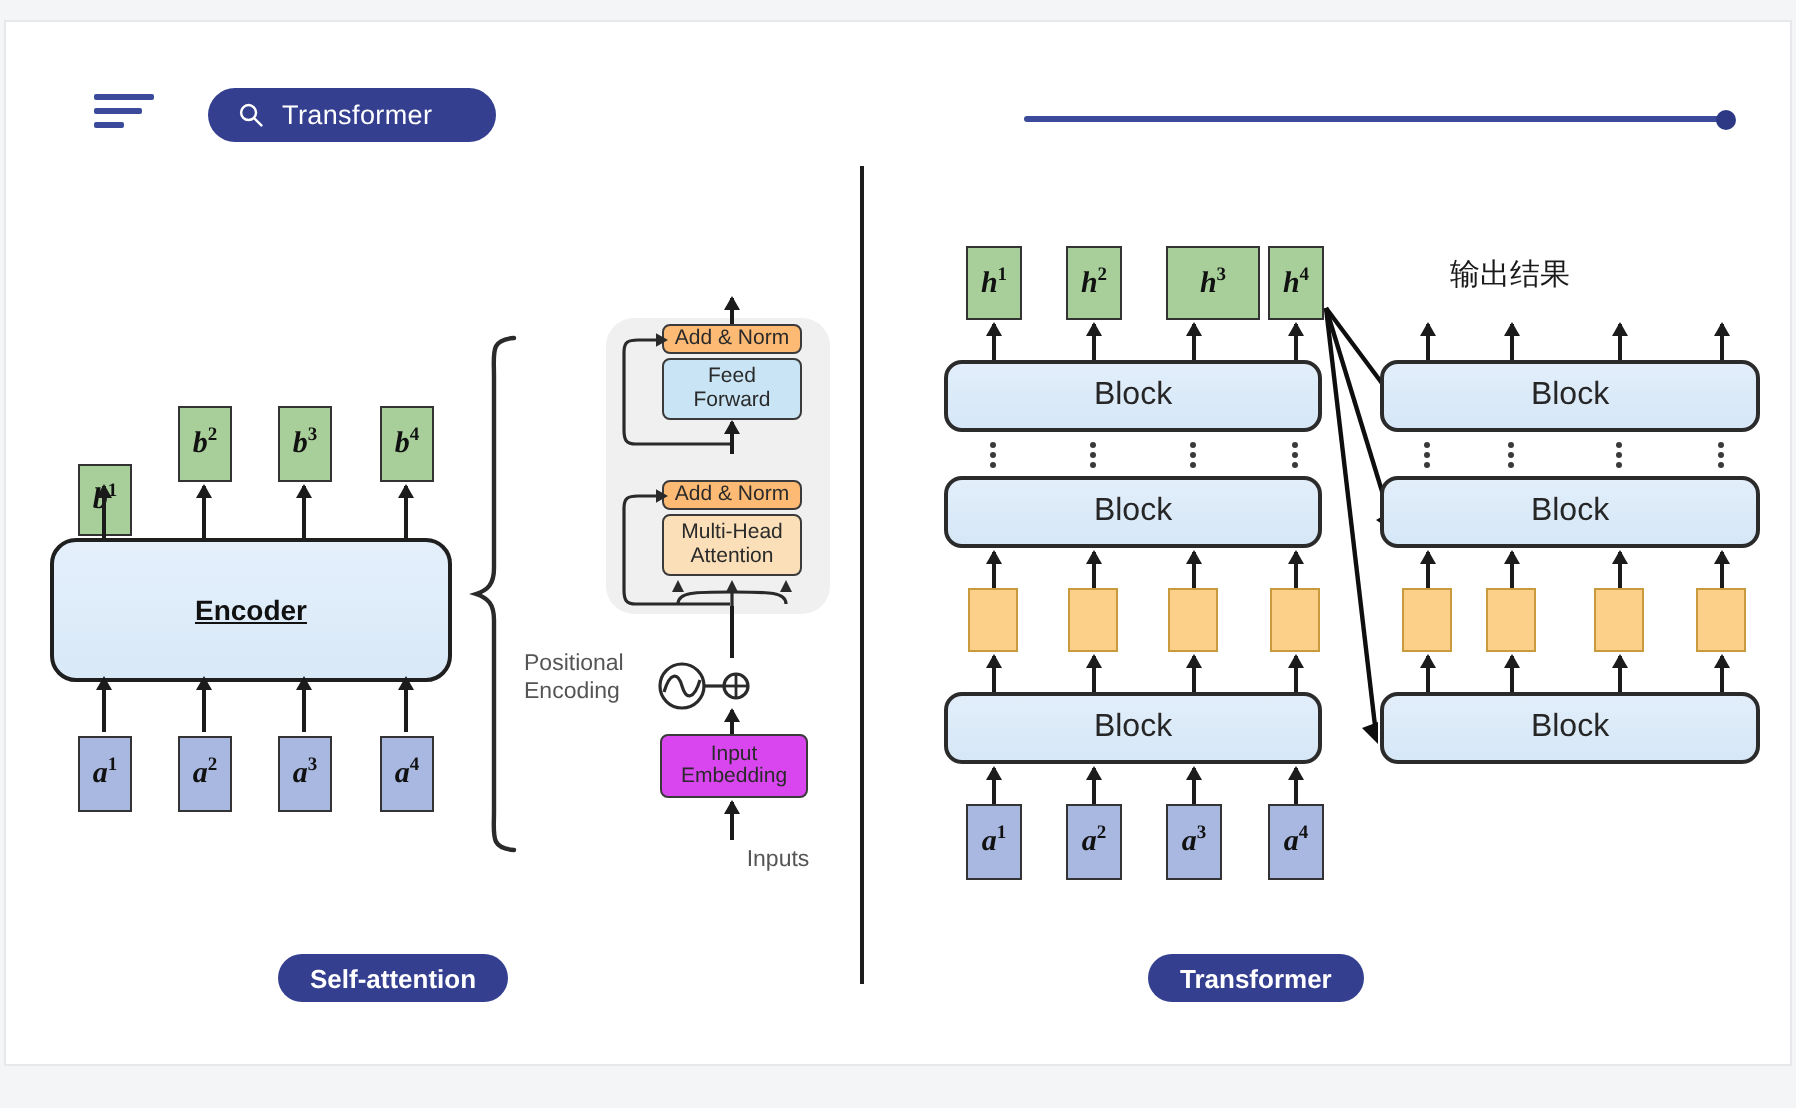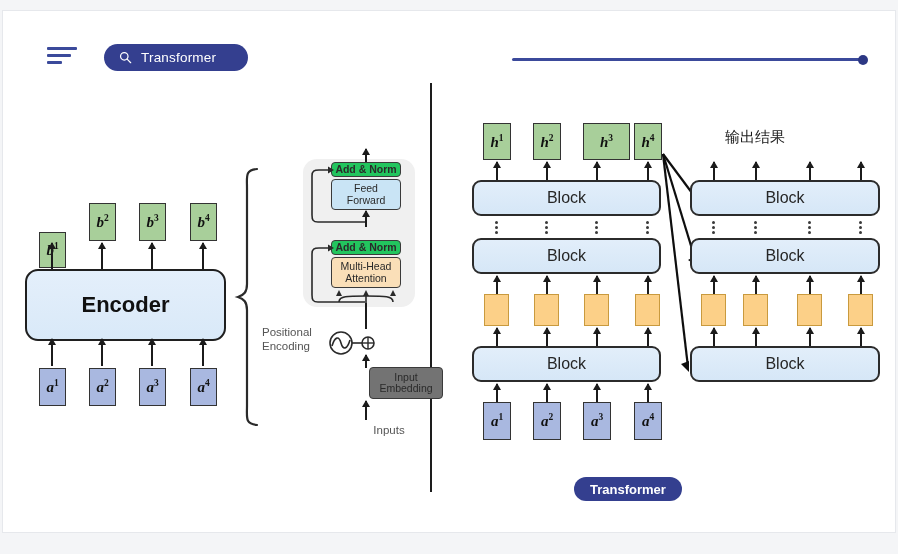--- a/index.html
+++ b/index.html
@@ -100,38 +100,38 @@
   }
   .vdots i{display:block;width:3px;height:3px;background:#3a3a3a;border-radius:50%;}
 
   
   .encoder{
     position:absolute;left:22px;top:258px;width:197px;height:68px;
     background:linear-gradient(#e4effb,#d9e9f8);
     border:2.5px solid #1f1f1f;border-radius:13px;
     display:flex;align-items:center;justify-content:center;
   }
-  .encoder span{font-size:22px;font-weight:bold;color:#111;}
+  .encoder span{font-size:14px;font-weight:bold;color:#111;text-decoration:underline;}
 
   
   .tshadow{
     position:absolute;left:300px;top:148px;width:112px;height:148px;
     background:#f0f0f0;border-radius:14px;
   }
   .tbox{
     position:absolute;box-sizing:border-box;
     border:1.2px solid #3a3a3a;border-radius:4px;
     display:flex;align-items:center;justify-content:center;
     text-align:center;line-height:1.05;
     font-size:10.5px;color:#2a2a2a;
   }
-  .tb-yellow{background:#22c55e;font-weight:bold;}
+  .tb-yellow{background:#fdba74;}
   .tb-blue{background:#c9e4f5;}
   .tb-orange{background:#fadfb8;}
-  .tb-pink{background:#737373;margin-left:39px;}
+  .tb-pink{background:#d946ef;}
   .plain-lbl{position:absolute;font-size:11.5px;color:#555;line-height:1.25;}
 
   
   .badge{
     position:absolute;height:24px;background:#343f8f;border-radius:13px;
     display:flex;align-items:center;justify-content:center;
     color:#fff;font-size:13px;font-weight:bold;padding:0 16px;
     box-sizing:border-box;cursor:pointer;
   }
 
@@ -419,15 +419,16 @@
     <div class="arrow" style="left:710px;top:317px;height:18px;"></div>
     <div class="arrow" style="left:752px;top:317px;height:18px;"></div>
     <div class="arrow" style="left:806px;top:317px;height:18px;"></div>
     <div class="arrow" style="left:857px;top:317px;height:18px;"></div>
 
     <div class="node nd-block" style="left:687px;top:335px;width:190px;height:36px;border-width:2px;">
       <span class="blocklabel">Block</span>
     </div>
   </div>
 
+  <div class="badge" style="left:136px;top:466px;">Self-attention</div>
   <div class="badge" style="left:571px;top:466px;">Transformer</div>
 
 </div>
 
 </body></html>

